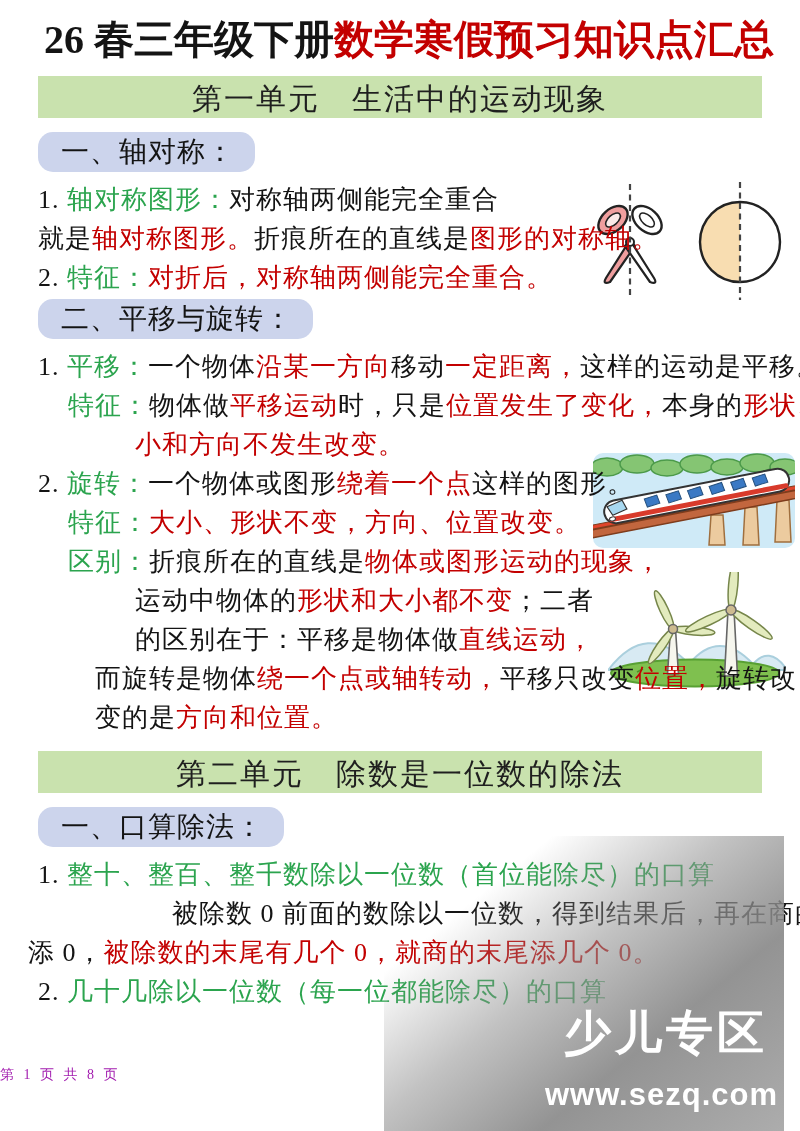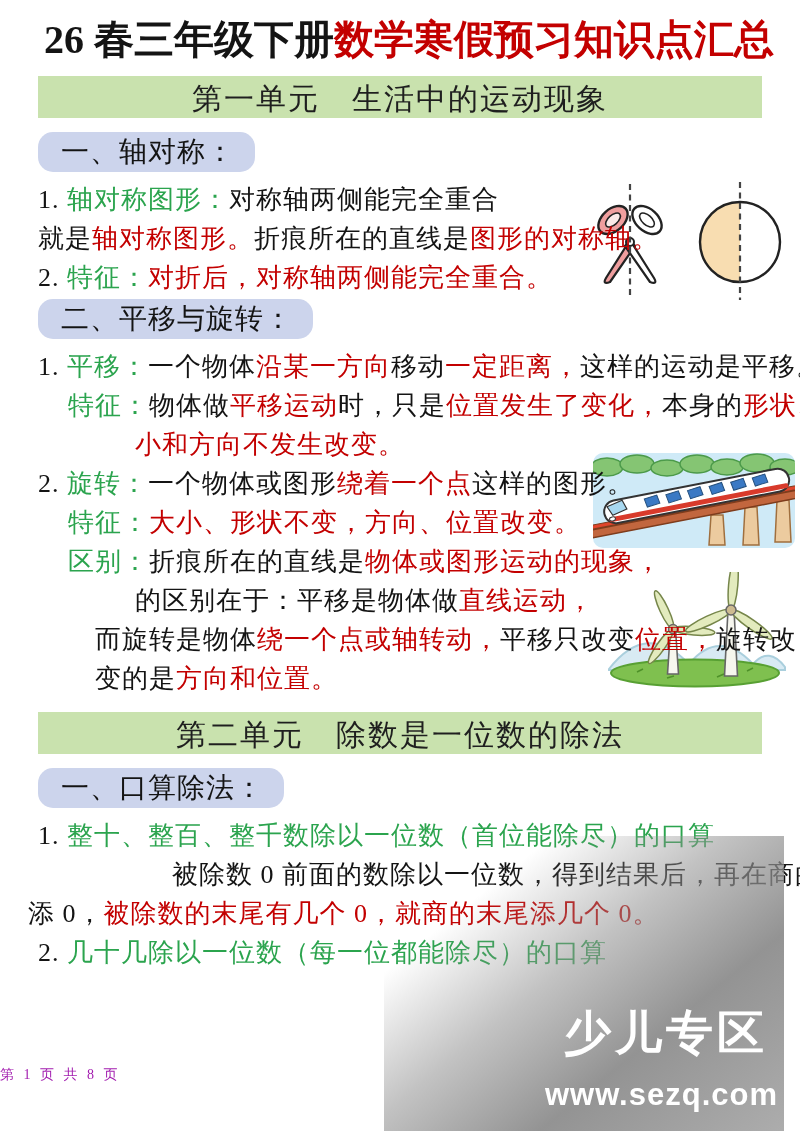--- a/index.html
+++ b/index.html
@@ -83,20 +83,21 @@
       <div class="line ind0"><span class="c-black">1. </span><span class="c-green">轴对称图形：</span><span class="c-black">对称轴两侧能完全重合</span></div>
       <div class="line ind0"><span class="c-black">就是</span><span class="c-red">轴对称图形。</span><span class="c-black">折痕所在的直线是</span><span class="c-red">图形的对称轴。</span></div>
       <div class="line ind0"><span class="c-black">2. </span><span class="c-green">特征：</span><span class="c-red">对折后，对称轴两侧能完全重合。</span></div>
       <div class="sec-header-wrap"><span class="sec-header">二、平移与旋转：</span></div>
       <div class="line ind0"><span class="c-black">1. </span><span class="c-green">平移：</span><span class="c-black">一个物体</span><span class="c-red">沿某一方向</span><span class="c-black">移动</span><span class="c-red">一定距离，</span><span class="c-black">这样的运动是平移。</span></div>
       <div class="line ind1"><span class="c-green">特征：</span><span class="c-black">物体做</span><span class="c-red">平移运动</span><span class="c-black">时，只是</span><span class="c-red">位置发生了变化，</span><span class="c-black">本身的</span><span class="c-red">形状、大</span></div>
       <div class="line ind2"><span class="c-red">小和方向不发生改变。</span></div>
       <div class="line ind0"><span class="c-black">2. </span><span class="c-green">旋转：</span><span class="c-black">一个物体或图形</span><span class="c-red">绕着一个点</span><span class="c-black">这样的图形。</span></div>
       <div class="line ind1"><span class="c-green">特征：</span><span class="c-red">大小、形状不变，方向、位置改变。</span></div>
       <div class="line ind1"><span class="c-green">区别：</span><span class="c-black">折痕所在的直线是</span><span class="c-red">物体或图形运动的现象，</span></div>
+      <div class="line ind2"><span class="c-black">运动中物体的</span><span class="c-red">形状和大小都不变</span><span class="c-black">；二者</span></div>
       <div class="line ind2"><span class="c-black">的区别在于：平移是物体做</span><span class="c-red">直线运动，</span></div>
       <div class="line ind3"><span class="c-black">而旋转是物体</span><span class="c-red">绕一个点或轴转动，</span><span class="c-black">平移只改变</span><span class="c-red">位置，</span><span class="c-black">旋转改</span></div>
       <div class="line ind3"><span class="c-black">变的是</span><span class="c-red">方向和位置。</span></div>
       <div class="banner later">第二单元　除数是一位数的除法</div>
       <div class="sec-header-wrap"><span class="sec-header">一、口算除法：</span></div>
       <div class="line ind0"><span class="c-black">1. </span><span class="c-green">整十、整百、整千数除以一位数（首位能除尽）的口算</span></div>
       <div class="line ind4"><span class="c-black">被除数 0 前面的数除以一位数，得到结果后，再在商的末尾</span></div>
       <div class="line ind5"><span class="c-black">添 0，</span><span class="c-red">被除数的末尾有几个 0，就商的末尾添几个 0。</span></div>
       <div class="line ind0"><span class="c-black">2. </span><span class="c-green">几十几除以一位数（每一位都能除尽）的口算</span></div>
     </div>

